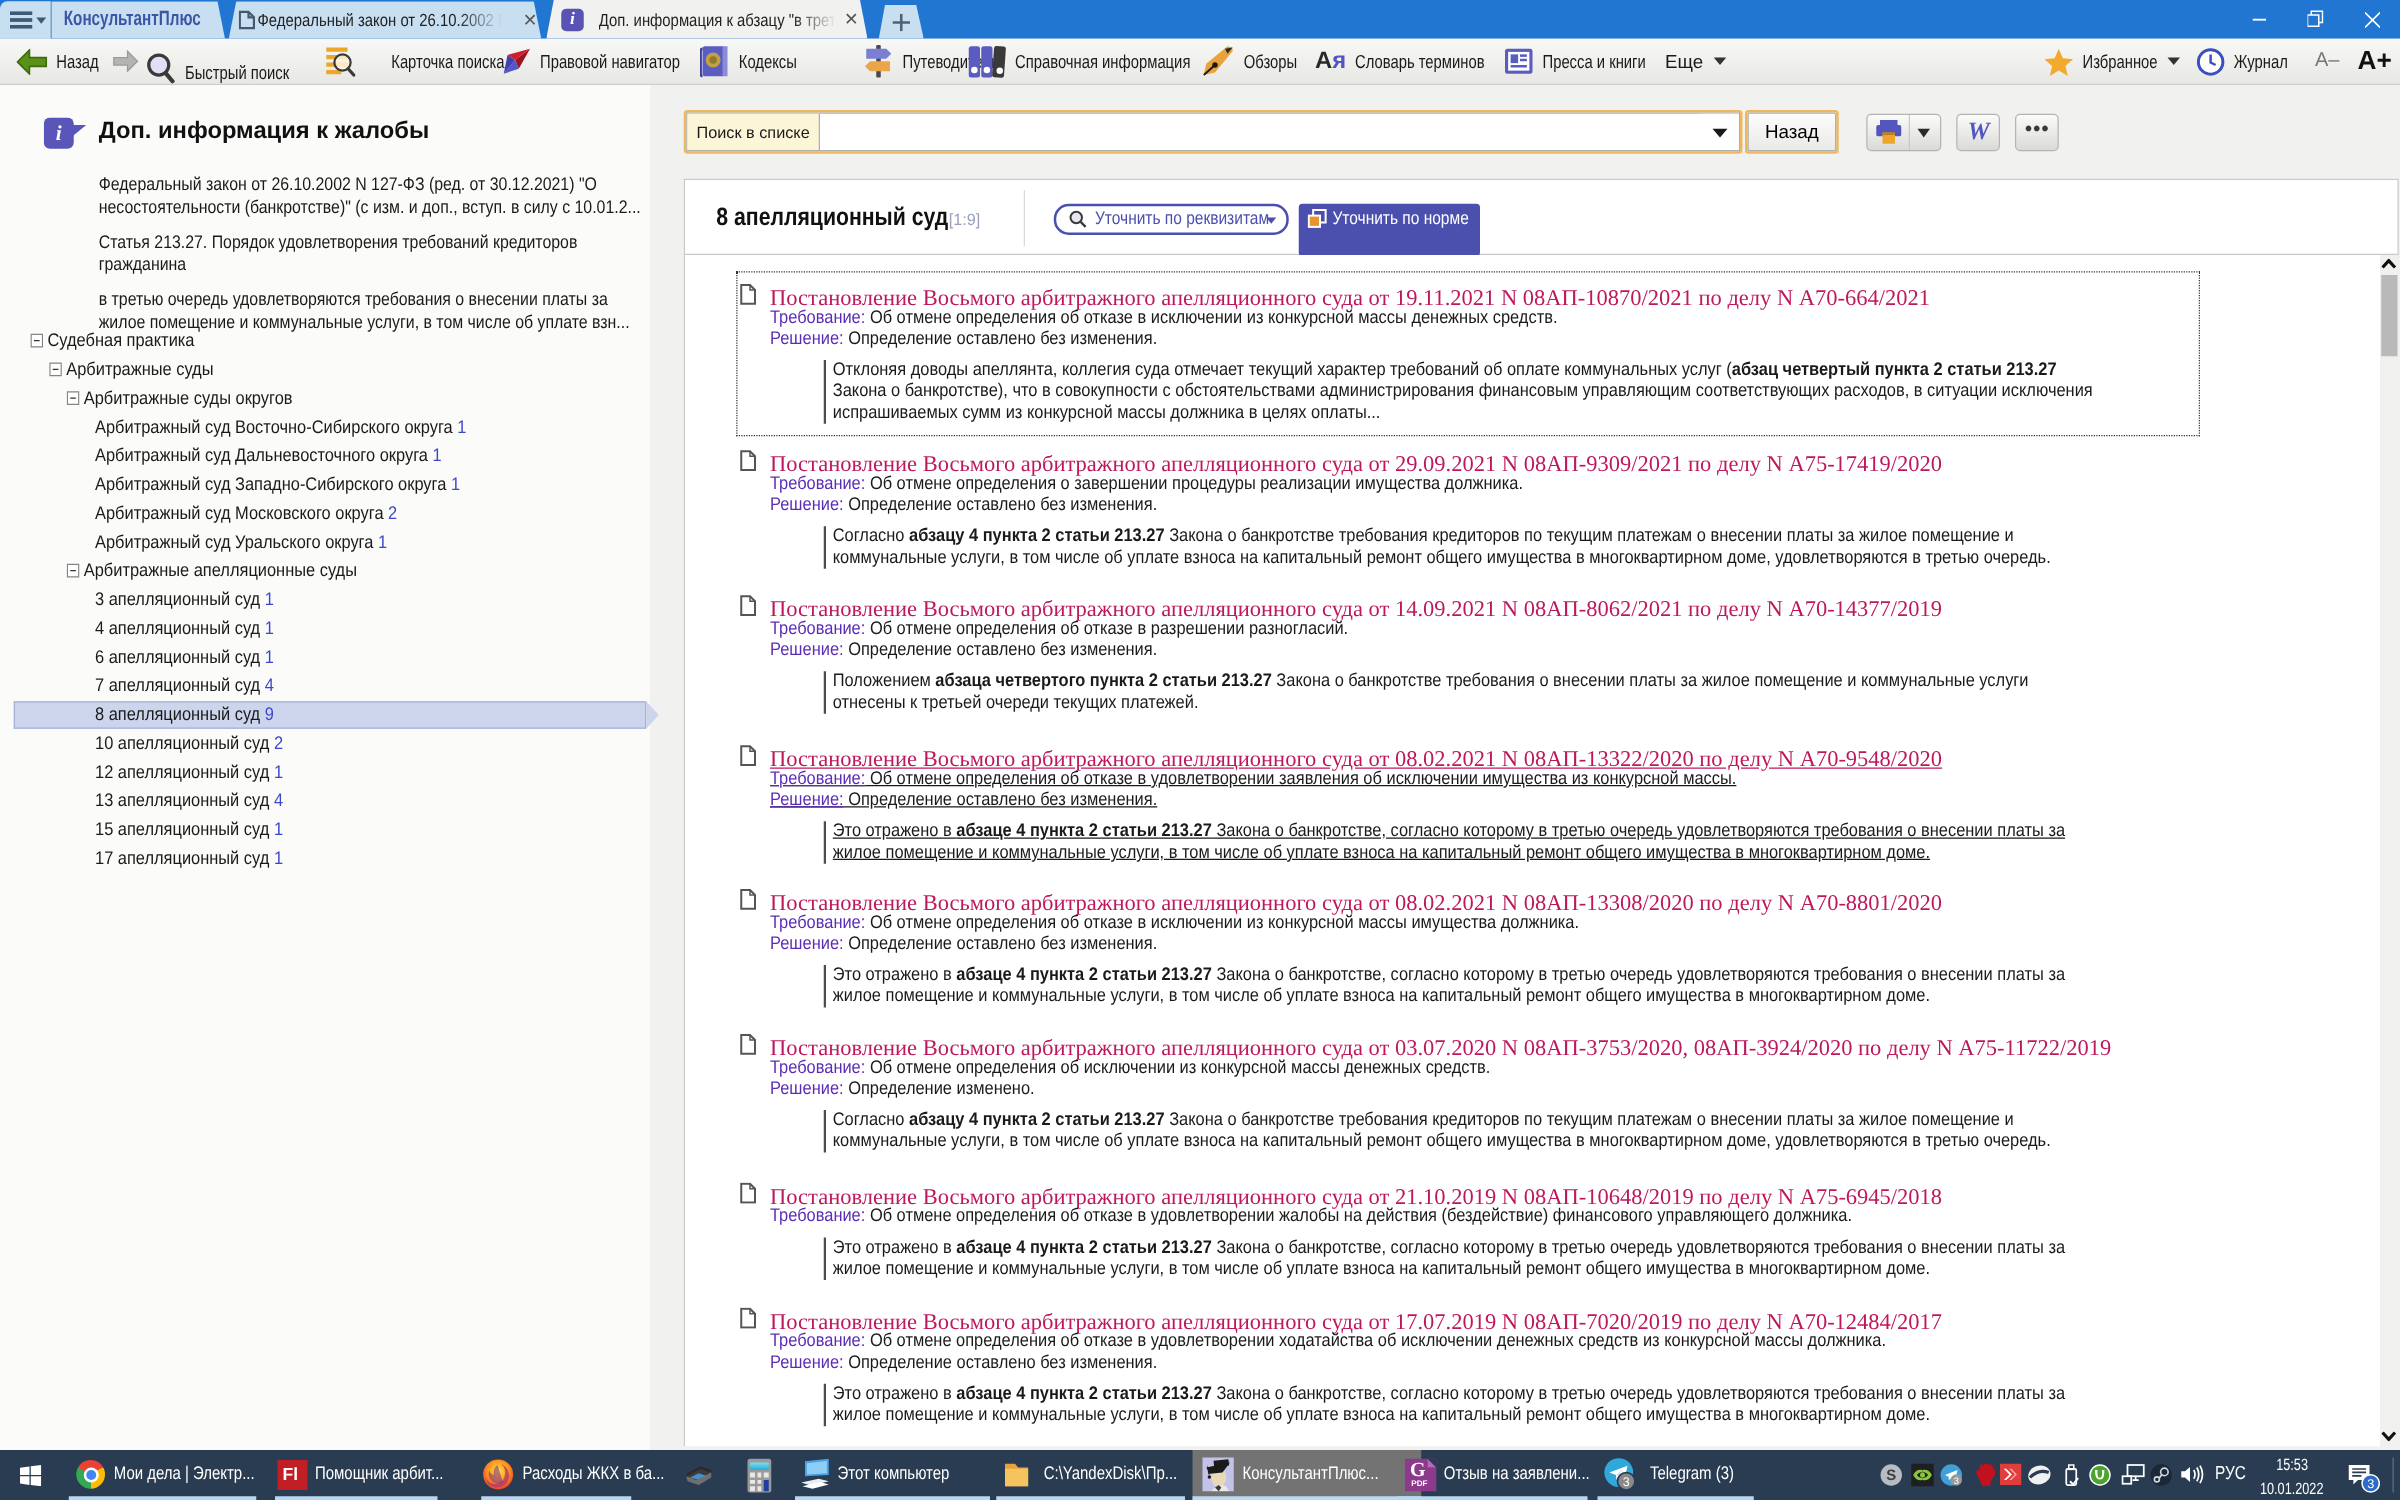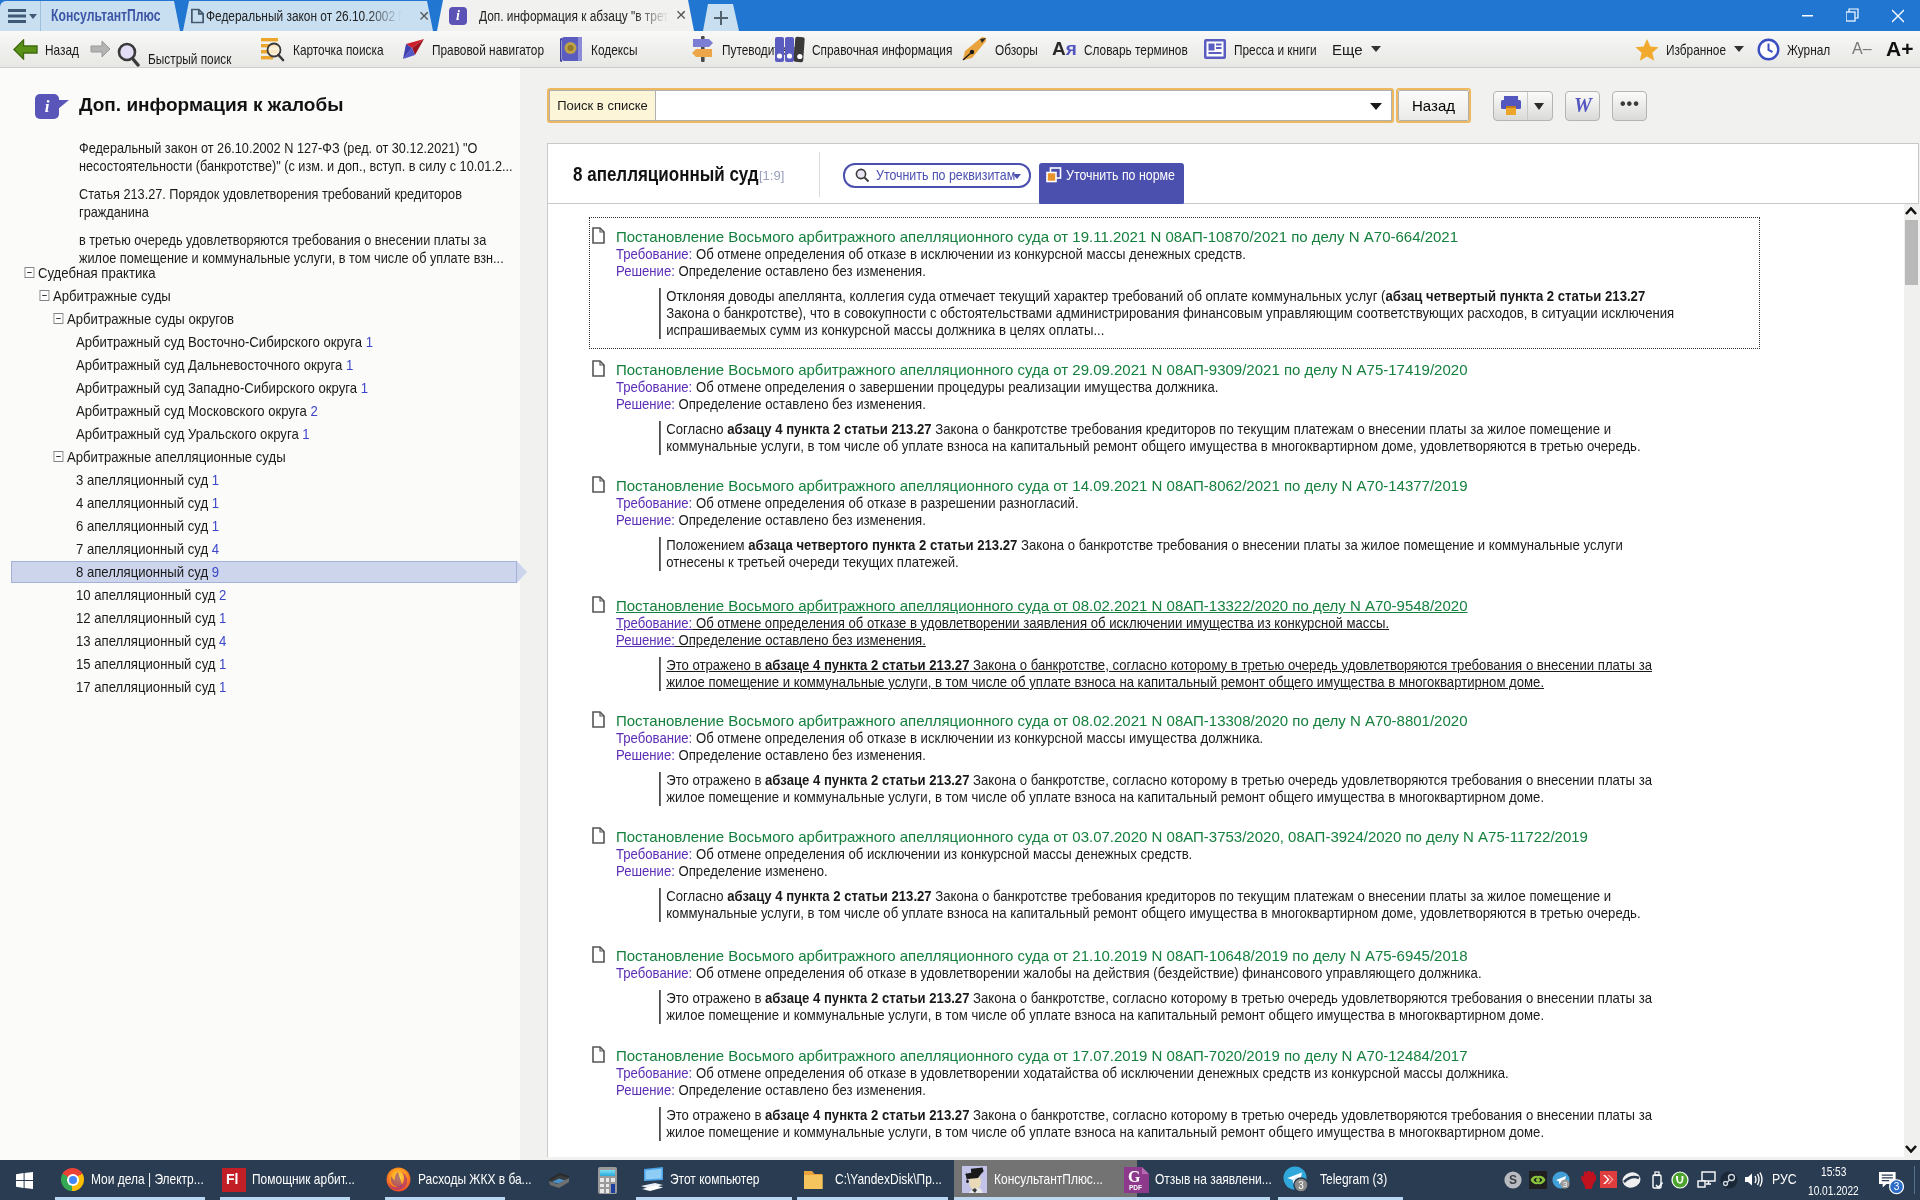--- a/index.html
+++ b/index.html
@@ -69,21 +69,21 @@
   #vsep { position:absolute; left:271px; top:8px; width:1px; height:45px; background:#d9d9d9; }
   #btn-rekv { position:absolute; left:295px; top:19px; width:188px; height:25px; border:2px solid #4b4fae; border-radius:12px;
       background:#fff; color:#4b4fae; font-size:14.6px; line-height:21px; white-space:nowrap; }
   #btn-norm { position:absolute; left:491px; top:19px; width:145px; height:42px; border-radius:3px;
       background:#4b4fae; color:#fff; font-size:14.6px; line-height:25px; white-space:nowrap; }
 
   
   #reslist { position:absolute; left:547px; top:136px; width:1357px; height:953px; background:#fff; border-left:1px solid #c9c9c9; }
   #scrollbar { position:absolute; left:1904px; top:136px; width:15px; height:953px; background:#f0f0ef; }
   .item { position:absolute; left:0; width:1357px; }
-  .ititle { position:absolute; left:68px; font-size:15px; color:#15803d; white-space:nowrap; }
+  .ititle { position:absolute; left:68px; font-size:18px; color:#be185d; white-space:nowrap;font-family:Liberation Serif, serif; }
   .docico { position:absolute; left:44px; }
   .ilbl { color:#5b2db5; }
   .iline { position:absolute; left:68px; font-size:14.6px; color:#1a1a1a; white-space:nowrap; transform:scaleX(0.90); transform-origin:0 0; }
   .quote { position:absolute; left:111px; font-size:14.6px; line-height:17px; color:#1a1a1a; border-left:2px solid #4d4d4d; padding-left:6px; white-space:nowrap; transform:scaleX(0.90); transform-origin:0 0; }
   .und { text-decoration:underline; }
 
   
   #taskbar { position:absolute; left:0; top:1160px; width:1920px; height:40px; background:#293c52; }
   .tkbtn { position:absolute; top:0; height:40px; }
   .tkind { position:absolute; bottom:0; left:0; right:0; height:3px; background:#b9d7f1; }
@@ -149,21 +149,21 @@
         <path d="M12 1 L20 9 L12 17 L12 12 L1 12 L1 6 L12 6 Z" fill="#b4b4b4" stroke="#9a9a9a" stroke-width="1"></path>
       </svg>
   </div>
   <div class="tbtn" style="left:116px;align-items:flex-end;">
     <svg width="25" height="25" viewBox="0 0 25 25">
         <circle cx="11" cy="10" r="8" fill="#e3def5" stroke="#3a3a3a" stroke-width="2.6"></circle>
         <line x1="16.5" y1="16.5" x2="22" y2="23" stroke="#3a3a3a" stroke-width="3.4" stroke-linecap="round"></line>
       </svg>
     <span class="lbl">Быстрый поиск</span>
   </div>
-  <div class="tbtn" style="left:260px;">
+  <div class="tbtn" style="left:260px;gap:20px;">
     <svg width="26" height="26" viewBox="0 0 26 26">
       <rect x="1" y="2" width="17" height="3.4" fill="#eda62c"></rect>
         <rect x="1" y="8" width="17" height="3.4" fill="#eda62c"></rect>
         <rect x="1" y="14" width="17" height="3.4" fill="#eda62c"></rect>
         <rect x="1" y="20" width="12" height="3.4" fill="#eda62c"></rect>
       <circle cx="14" cy="14" r="6.5" fill="#fdf3dd" fill-opacity="0.85" stroke="#3a3a3a" stroke-width="1.8"></circle>
         <line x1="18.5" y1="19" x2="23" y2="24" stroke="#3a3a3a" stroke-width="2.6" stroke-linecap="round"></line>
     </svg>
     <span class="lbl">Карточка поиска</span>
   </div>

